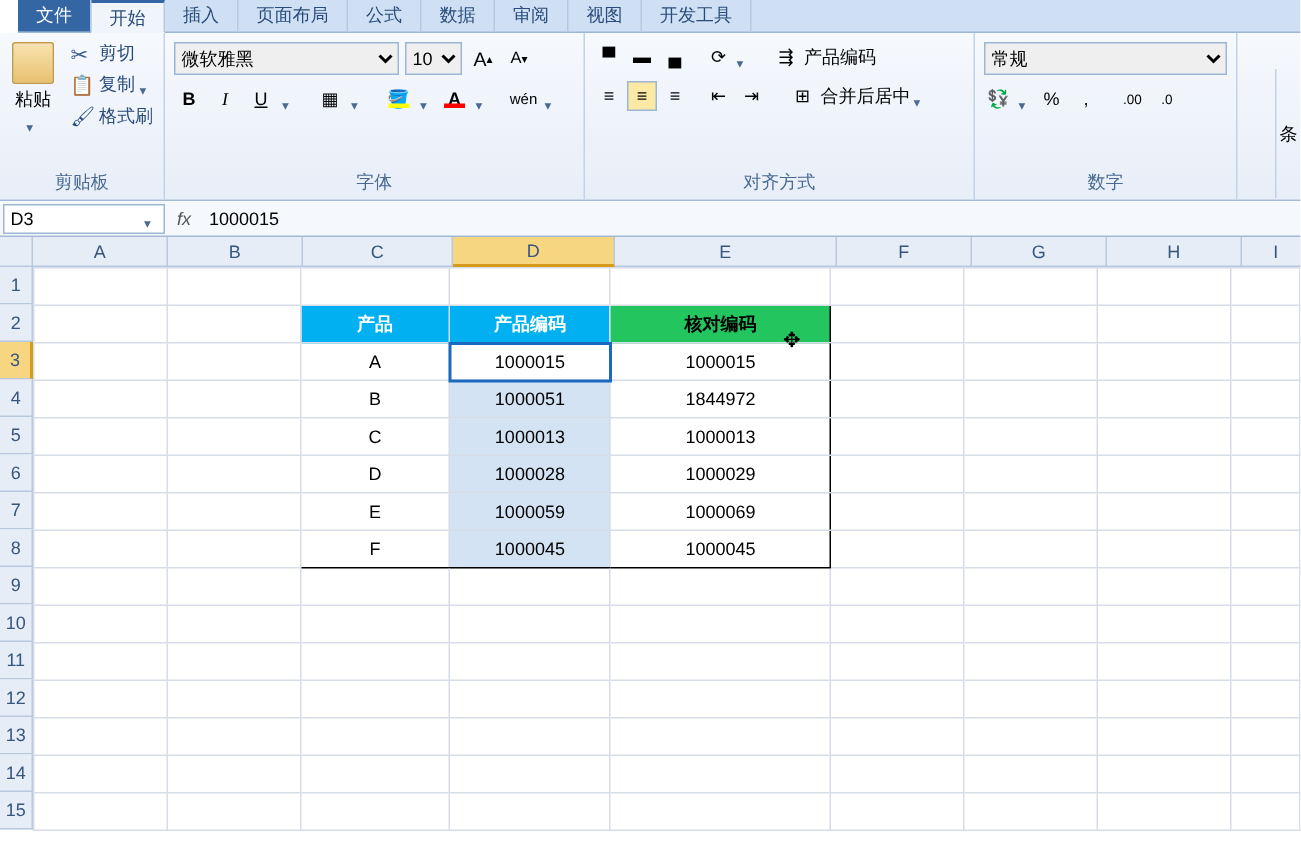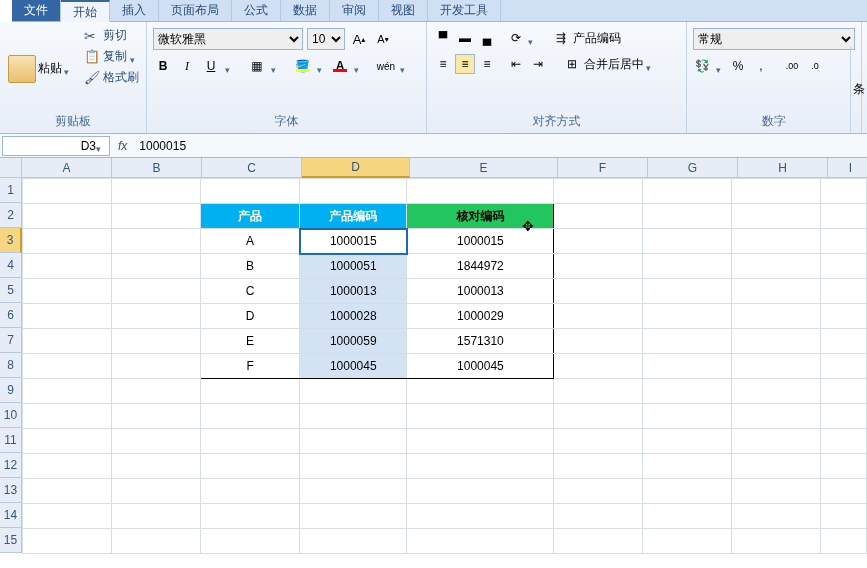--- a/index.html
+++ b/index.html
@@ -11,21 +11,21 @@
   .menubar .file { background: #3366a3; color: #fff; }
   .menubar .active { background: #f0f4fb; border-top: 2px solid #3366a3; border-bottom: 1px solid #f0f4fb; margin-bottom:-1px; }
 
   
   .ribbon { background: linear-gradient(#f6f9fd, #e8eef8); border-bottom: 1px solid #a3b9d6; display: flex; height: 112px; position: relative; }
   .group { border-right: 1px solid #c2d2e7; display: flex; flex-direction: column; justify-content: space-between; padding: 4px 4px 0 4px; position: relative; }
   .group-title { text-align: center; font-size: 12px; color: #4a6a92; padding: 2px 0 3px 0; }
   .group-body { display: flex; gap: 4px; flex: 1; }
   .btncol { display: flex; flex-direction: column; gap: 2px; }
   .rbtn { display: flex; align-items: center; gap: 3px; padding: 1px 3px; font-size: 12px; color: #2a4c7a; }
-  .bigbtn { display:flex; flex-direction:row; align-items:center; padding:2px 4px; gap:2px; }
+  .bigbtn { display:flex; flex-direction:column; align-items:center; padding:2px 4px; gap:2px; }
   .icon { width: 16px; height: 16px; display: inline-block; border: 1px solid #7a96be; background: #fff; }
   .icon.paste { width:28px; height:28px; border:1px solid #c49a4a; background:linear-gradient(#f8e3b0,#e8c070); border-radius:2px;}
   .icon.scissors { border:none; background:none;}
   .icon.scissors::before{content:"✂";color:#3a5a8a;font-size:14px;}
   .icon.copy{border:none;background:none;}
   .icon.copy::before{content:"📋";font-size:13px;}
   .icon.brush{border:none;background:none;}
   .icon.brush::before{content:"🖌";font-size:13px;}
   .dd { width: 9px; height: 9px; border: none; display: inline-block; }
   .dd::after { content:"▾"; font-size:9px; color:#4a6a92; }
@@ -35,21 +35,21 @@
   .bib { display:inline-flex; align-items:center; justify-content:center; width:20px; height:20px; border:1px solid transparent;}
   .bib.border { border-color:#9db6d6; }
   .b-bold{font-weight:bold;}
   .b-italic{font-style:italic;font-family:serif;}
   .b-under{text-decoration:underline;}
   .colorbar { display:inline-block; width:14px; height:3px; margin-top:-3px;}
   .far-right { position:absolute; right:0; top:24px; padding:4px 2px; border-left:1px solid #c2d2e7; height:86px; display:flex; flex-direction:column; justify-content:center;}
 
   
   .fbar { display:flex; align-items:center; height:24px; border-bottom:1px solid #a3b9d6; background:#f5f8fc; }
-  .namebox { width:108px; border:1px solid #9db6d6; background:#fff; margin:2px 2px; height:20px; display:flex; align-items:center; padding:0 4px; justify-content:flex-end;}
+  .namebox { width:108px; border:1px solid #9db6d6; background:#fff; margin:2px 2px; height:20px; display:flex; align-items:center; padding:0 4px; justify-content:space-between;}
   .fx { padding:0 6px; font-style:italic; color:#555;}
   .fxval { flex:1; padding:0 6px; }
 
   
   .sheet { position:relative; }
   .corner { position:absolute; left:0; top:0; width:22px; height:20px; background:#e7edf6; border-right:1px solid #b8c8de; border-bottom:1px solid #b8c8de;}
   .colheads { position:absolute; left:22px; top:0; display:flex; height:20px;}
   .colh { background:#e7edf6; border-right:1px solid #b8c8de; border-bottom:1px solid #b8c8de; text-align:center; color:#36567e; font-size:12px; display:flex; align-items:center; justify-content:center;}
   .colh.sel { background:#f6d680; border-bottom:2px solid #d89a1a;}
   .rowheads { position:absolute; left:0; top:20px; width:22px;}
@@ -305,21 +305,21 @@
         <td></td>
             <td></td>
             <td></td>
             <td></td>
       </tr>
       <tr>
         <td></td>
             <td></td>
         <td class="cell-center thk-left">E</td>
         <td class="cell-center cell-bluefill">1000059</td>
-        <td class="cell-center thk-right">1571310</td>
+        <td class="cell-center thk-right">1000069</td>
         <td></td>
             <td></td>
             <td></td>
             <td></td>
       </tr>
       <tr>
         <td></td>
             <td></td>
         <td class="cell-center thk-left thk-bot">F</td>
         <td class="cell-center cell-bluefill thk-bot">1000045</td>

